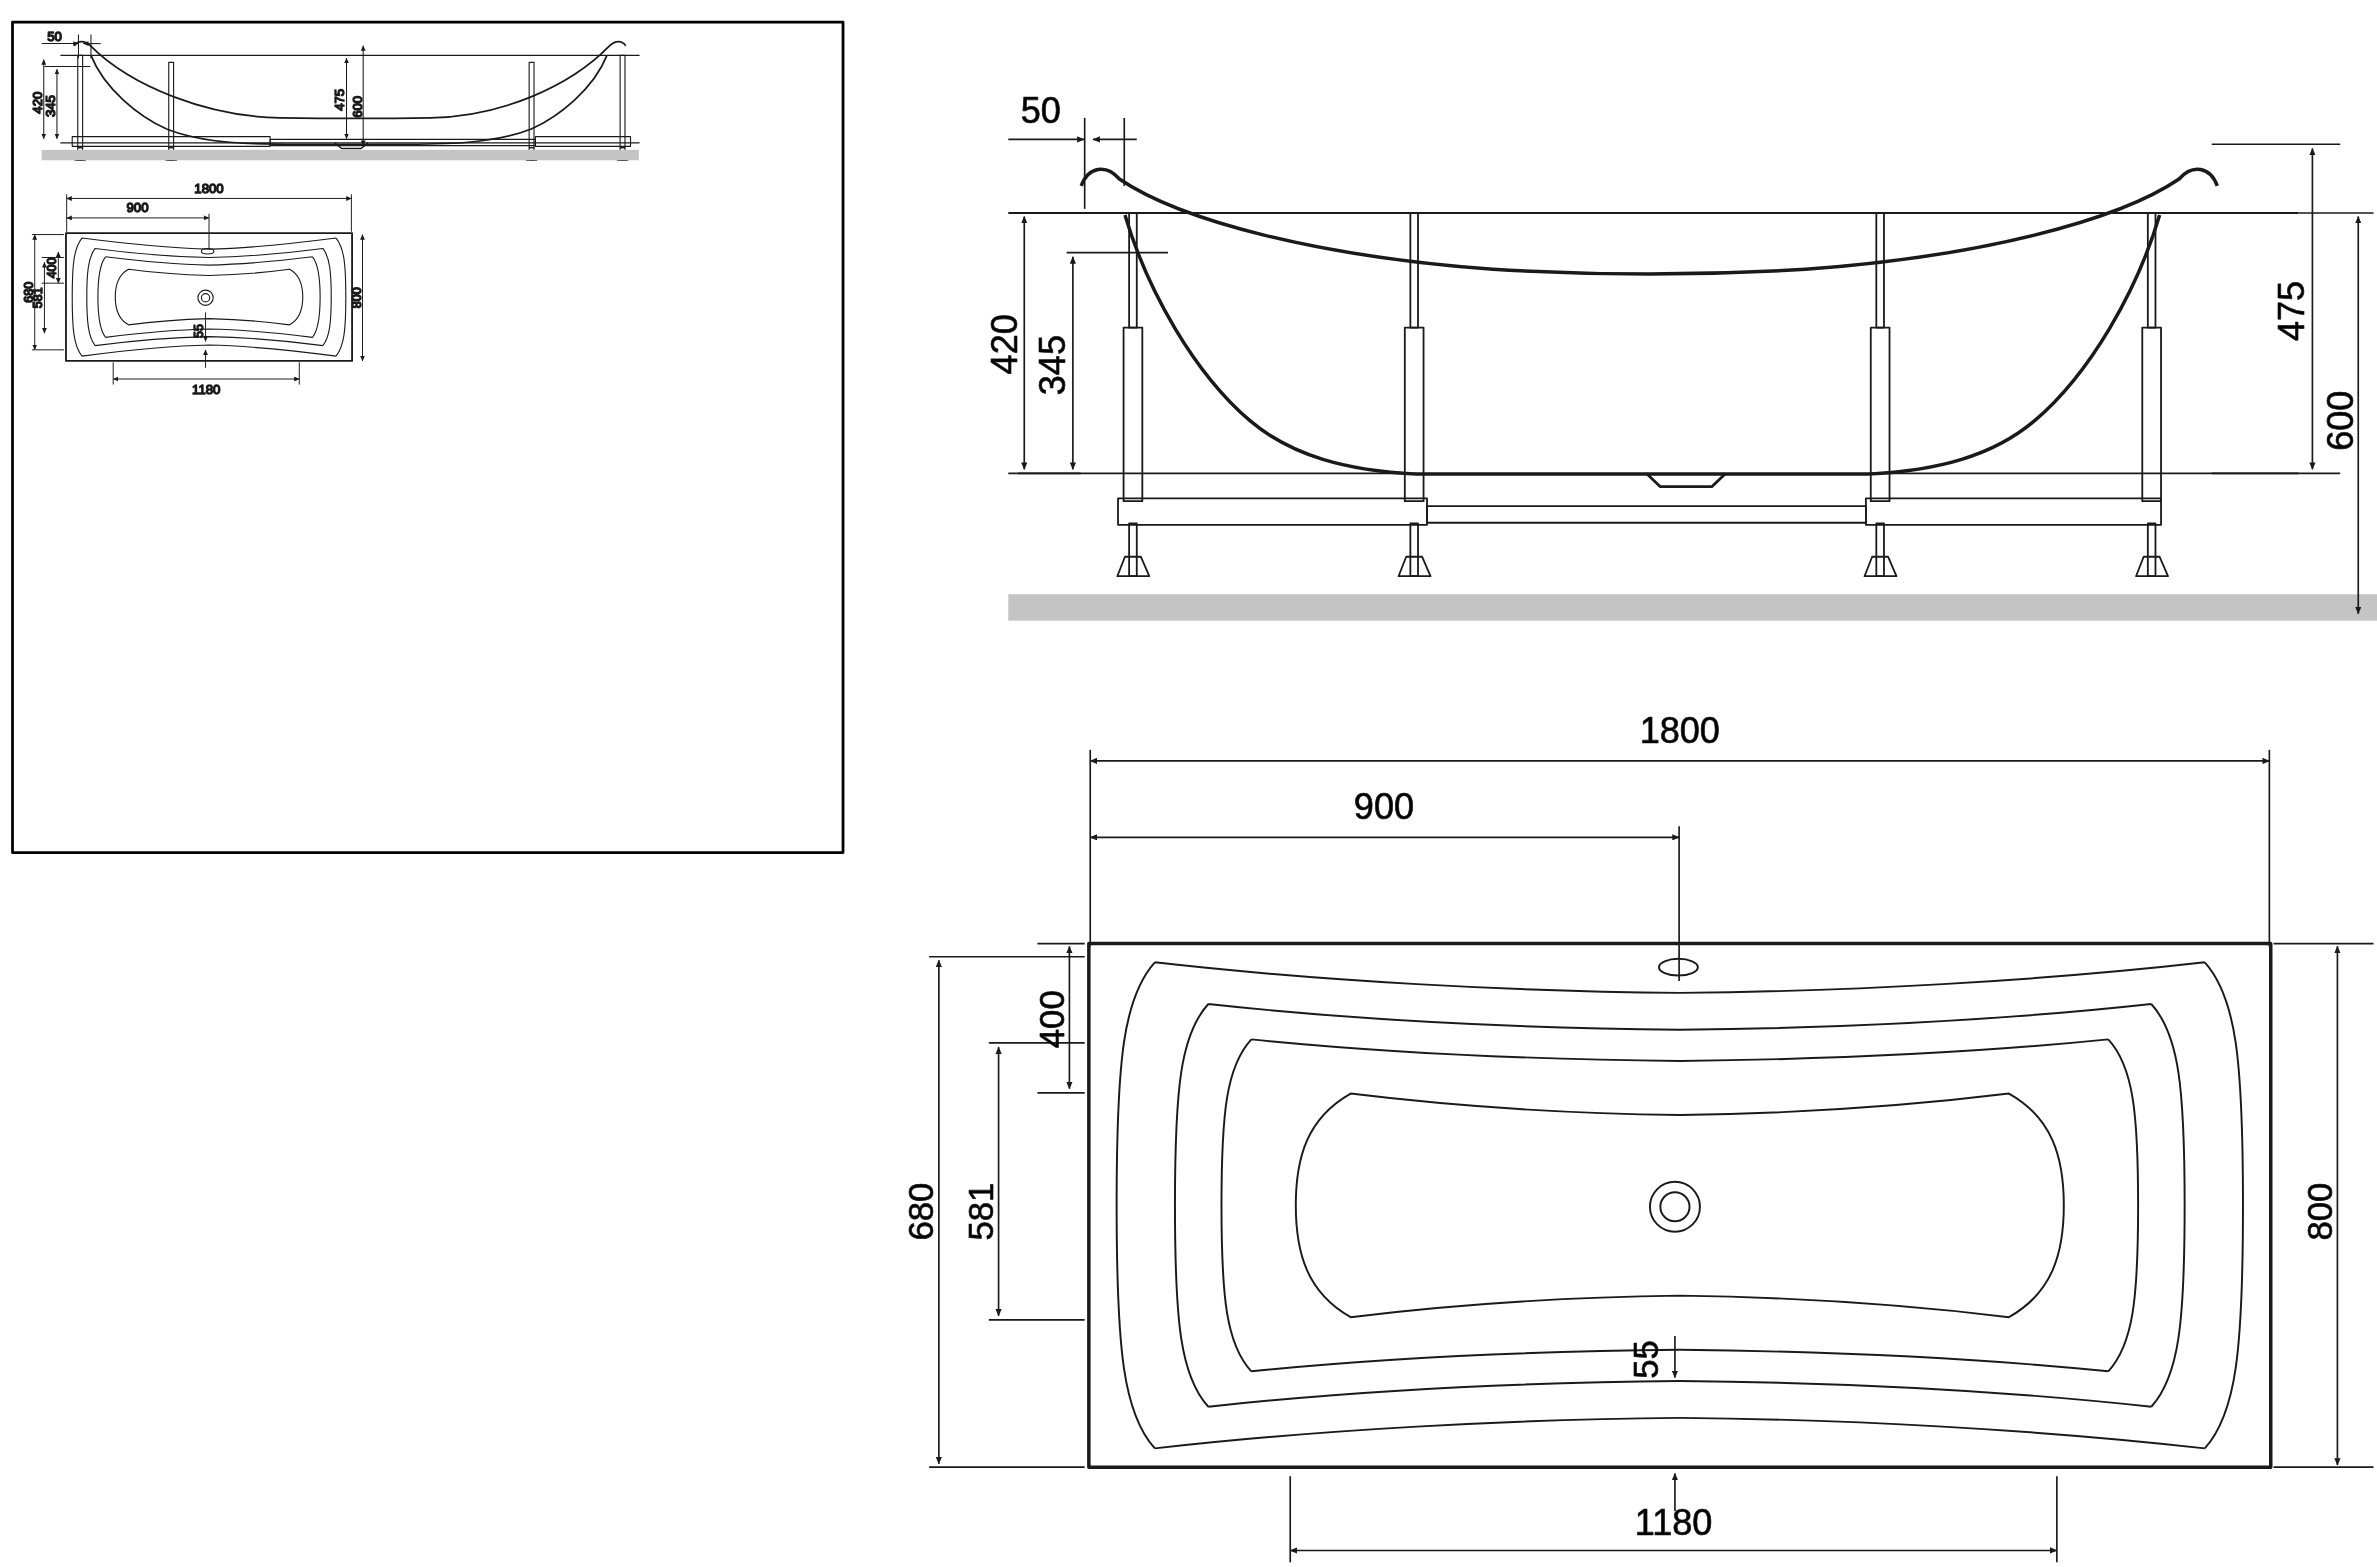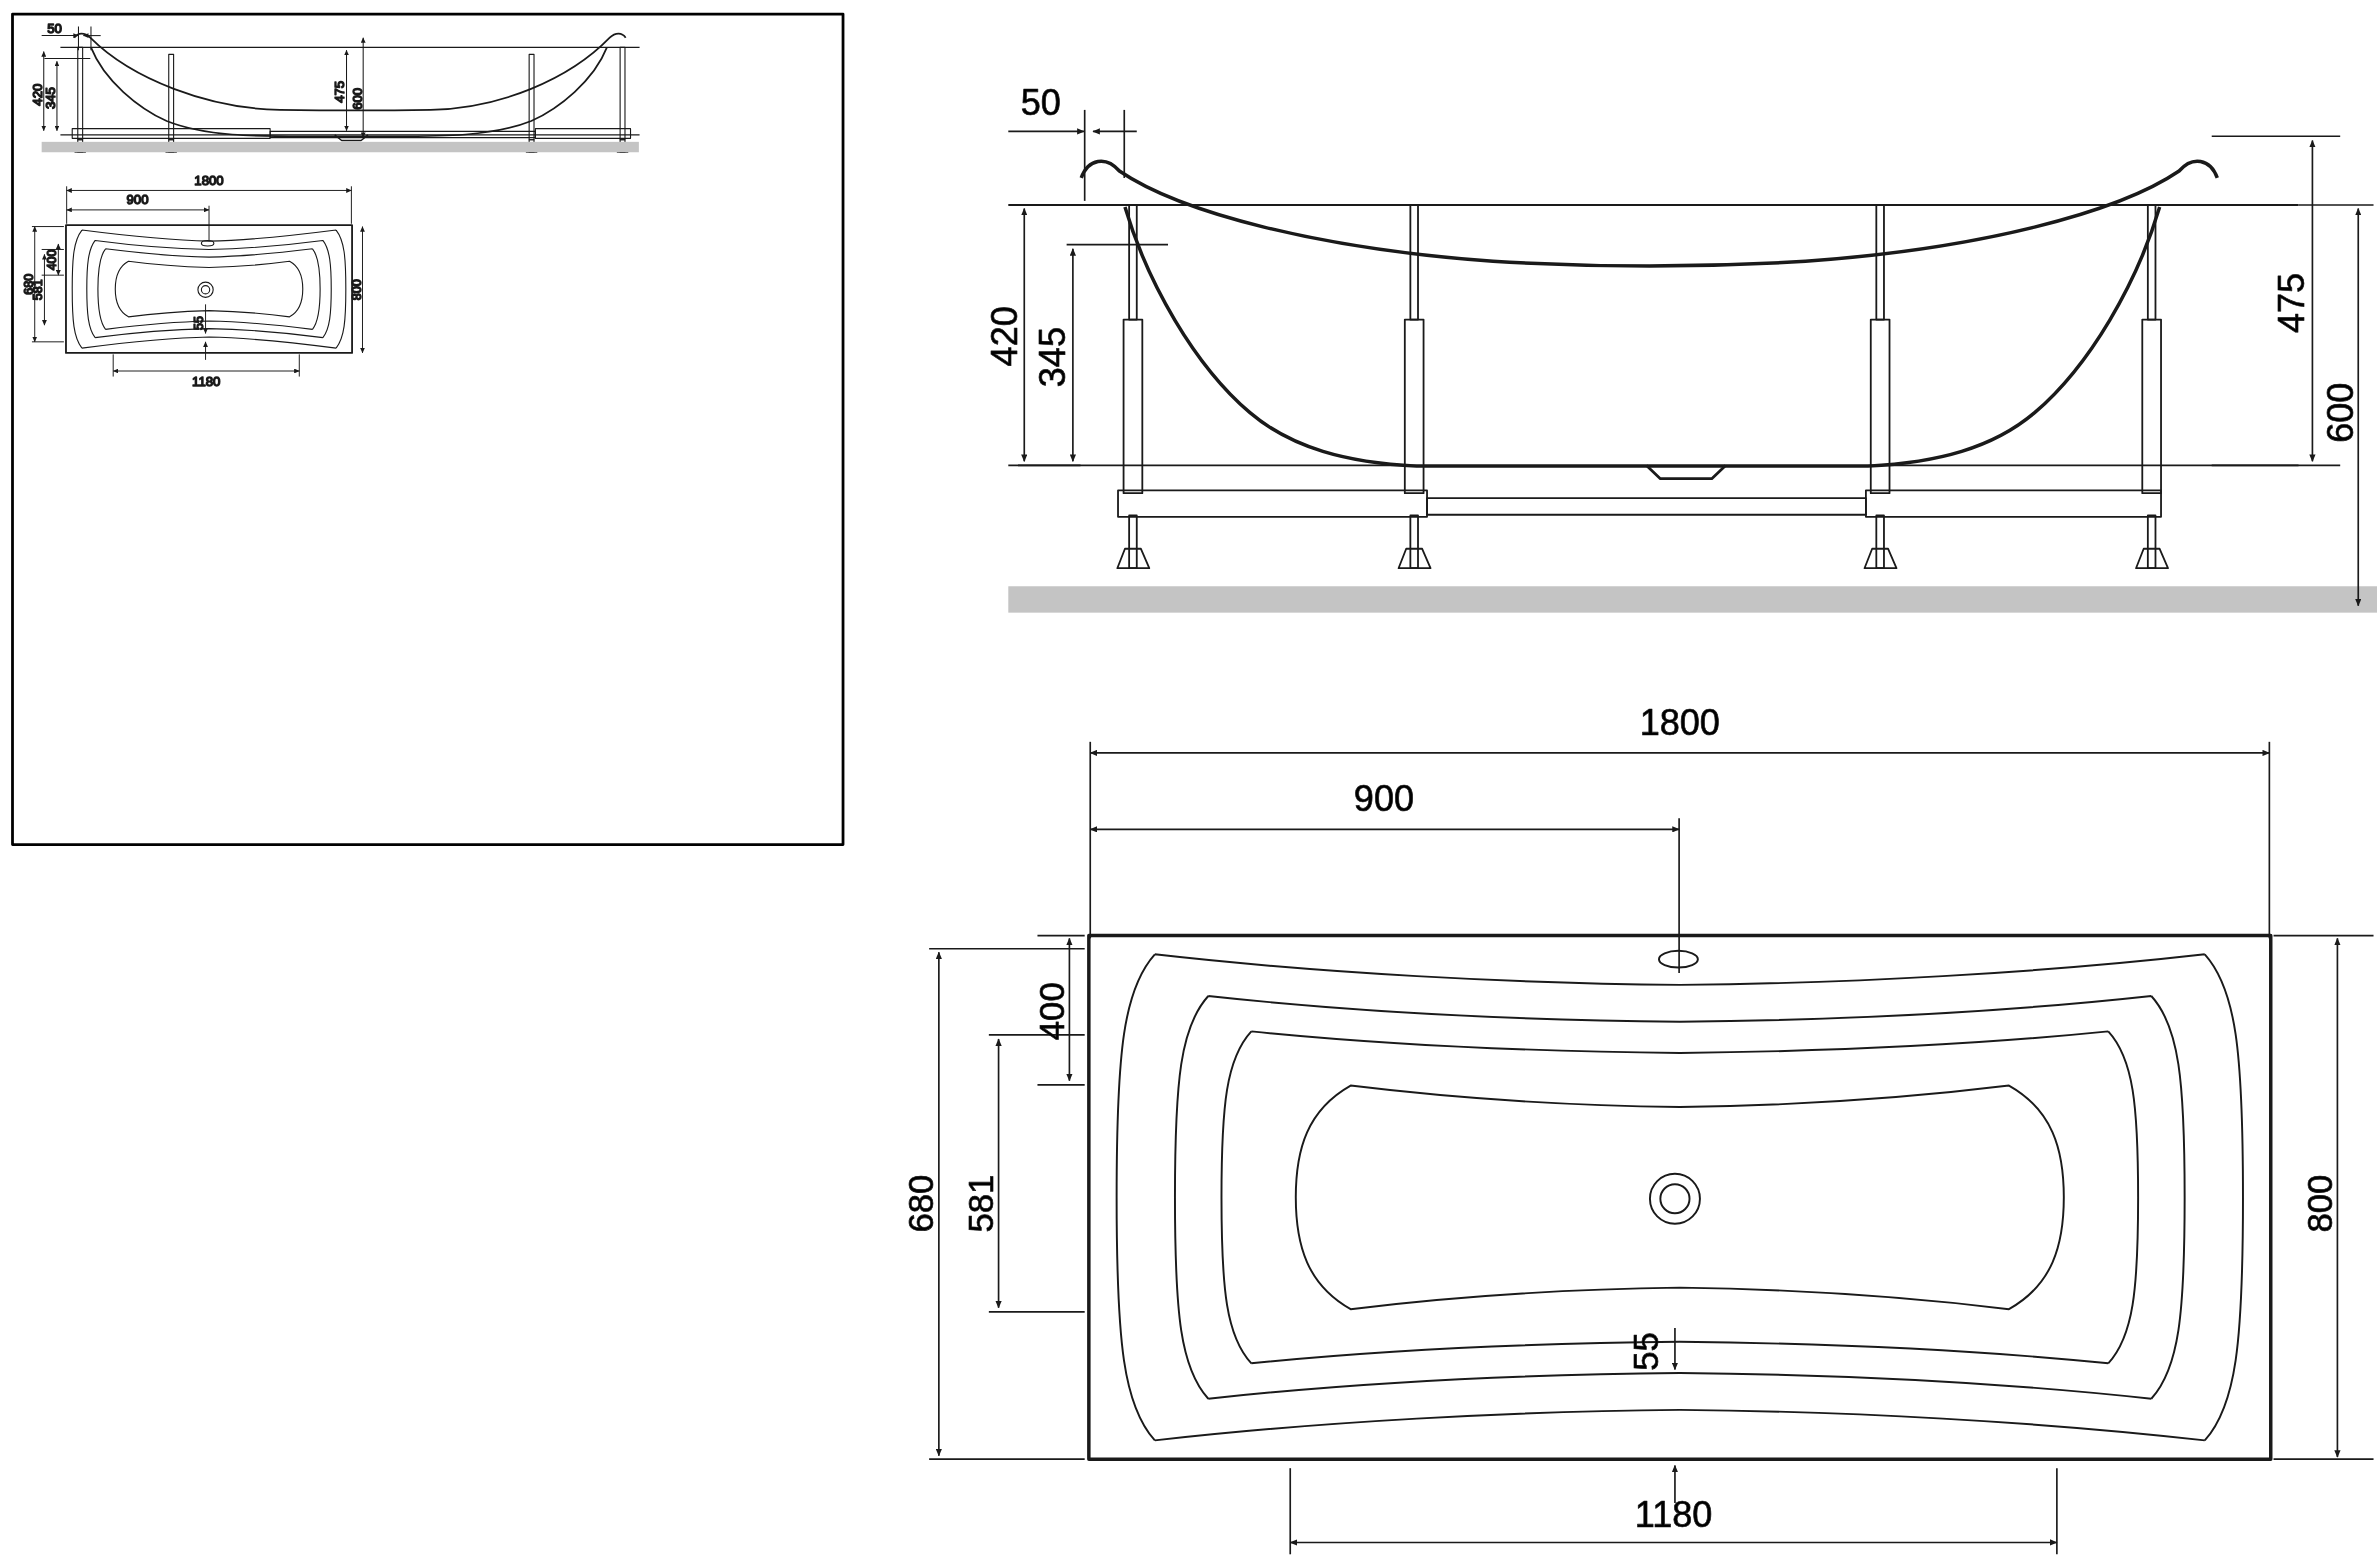--- a/index.html
+++ b/index.html
@@ -9,21 +9,21 @@
   }
   body {
     width: 2377px;
     height: 1568px;
     position: relative;
     font-family: "Liberation Sans", sans-serif;
     overflow: hidden;
   }
   #sheet {
     position: absolute;
-    left: 0; top: 4px;
+    left: 0; top: 12px;
     width: 2377px;
     height: 1264px;
   }
   svg { display: block; }
   .dimtext {
     font-family: "Liberation Sans", sans-serif;
     fill: #000000;
   }
 </style>
 </head>

